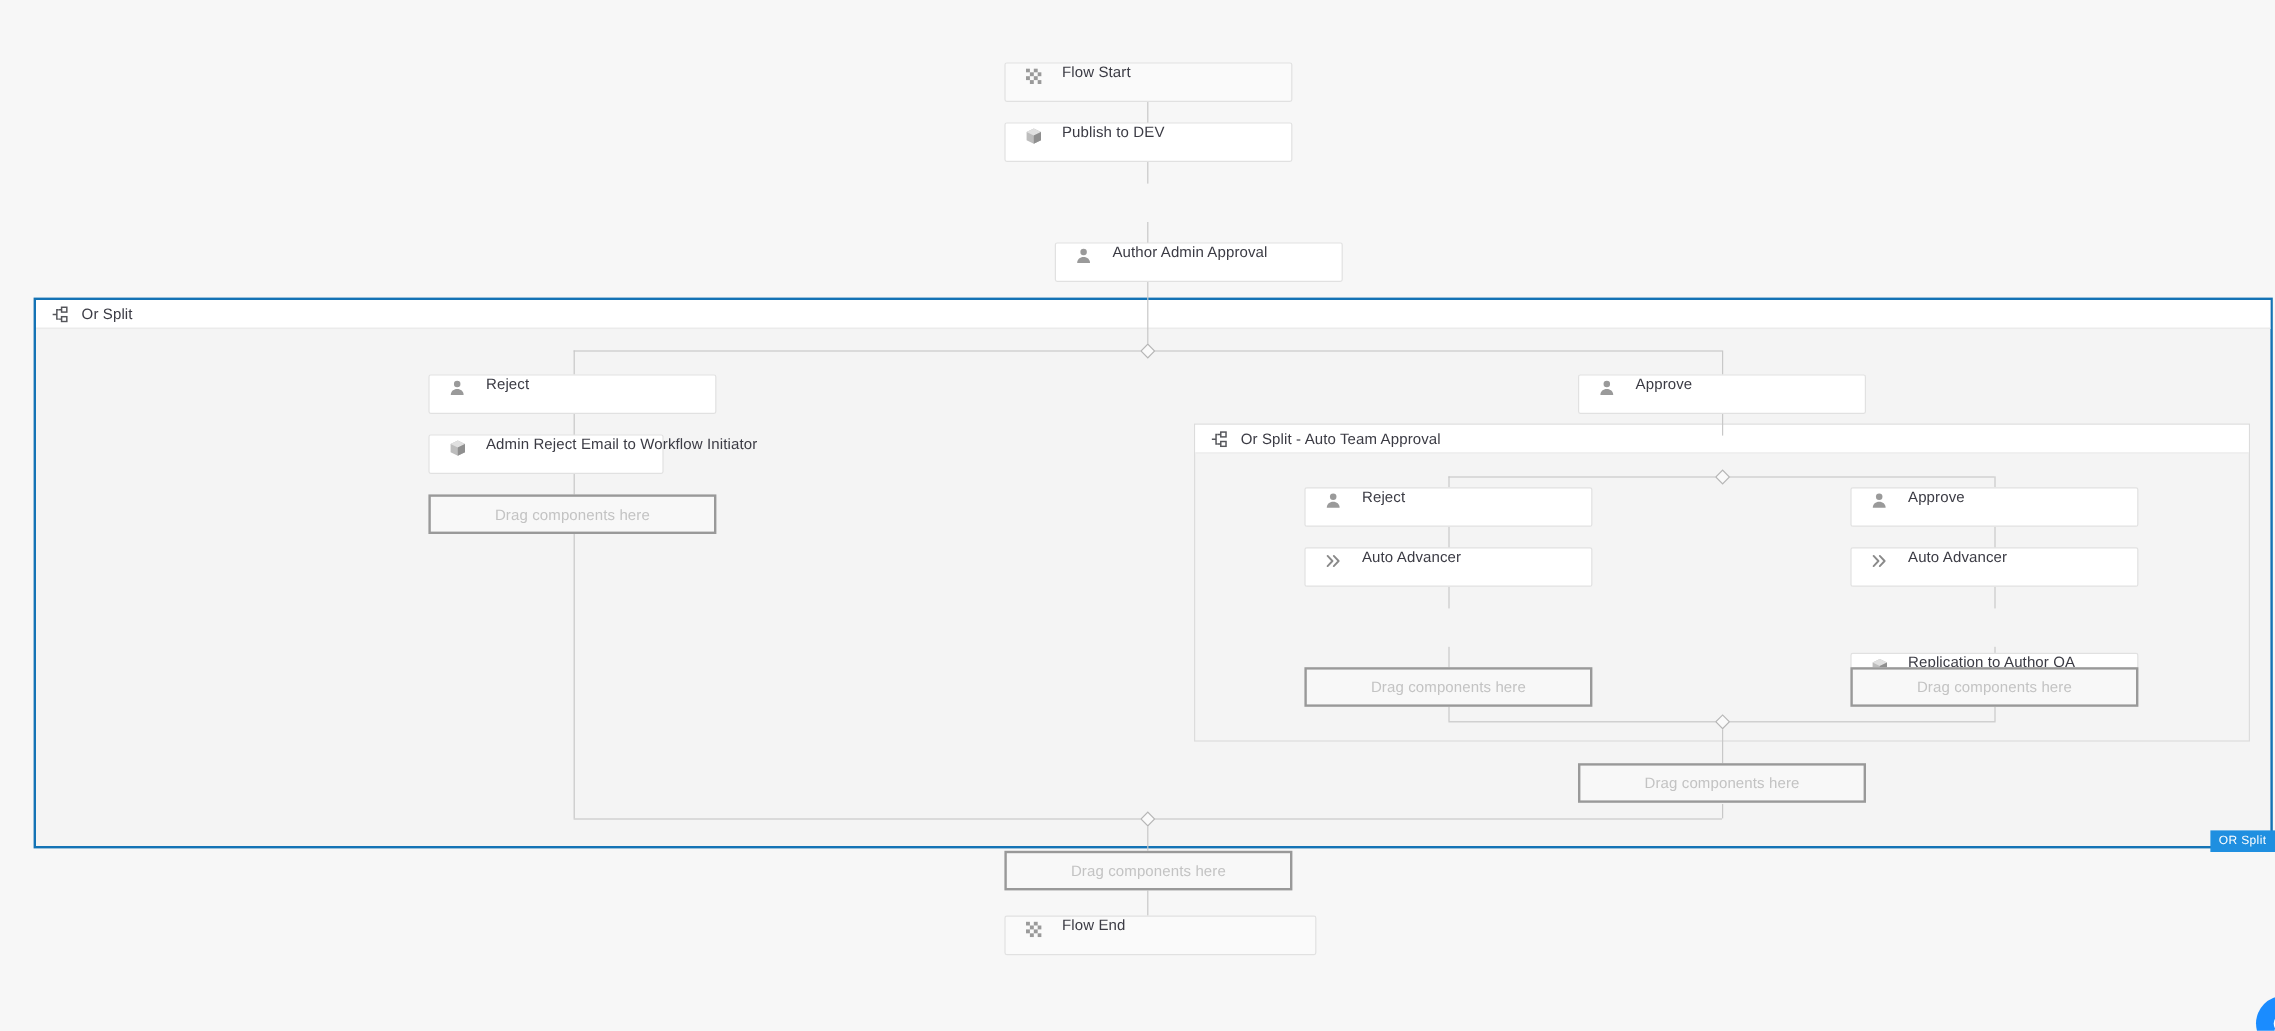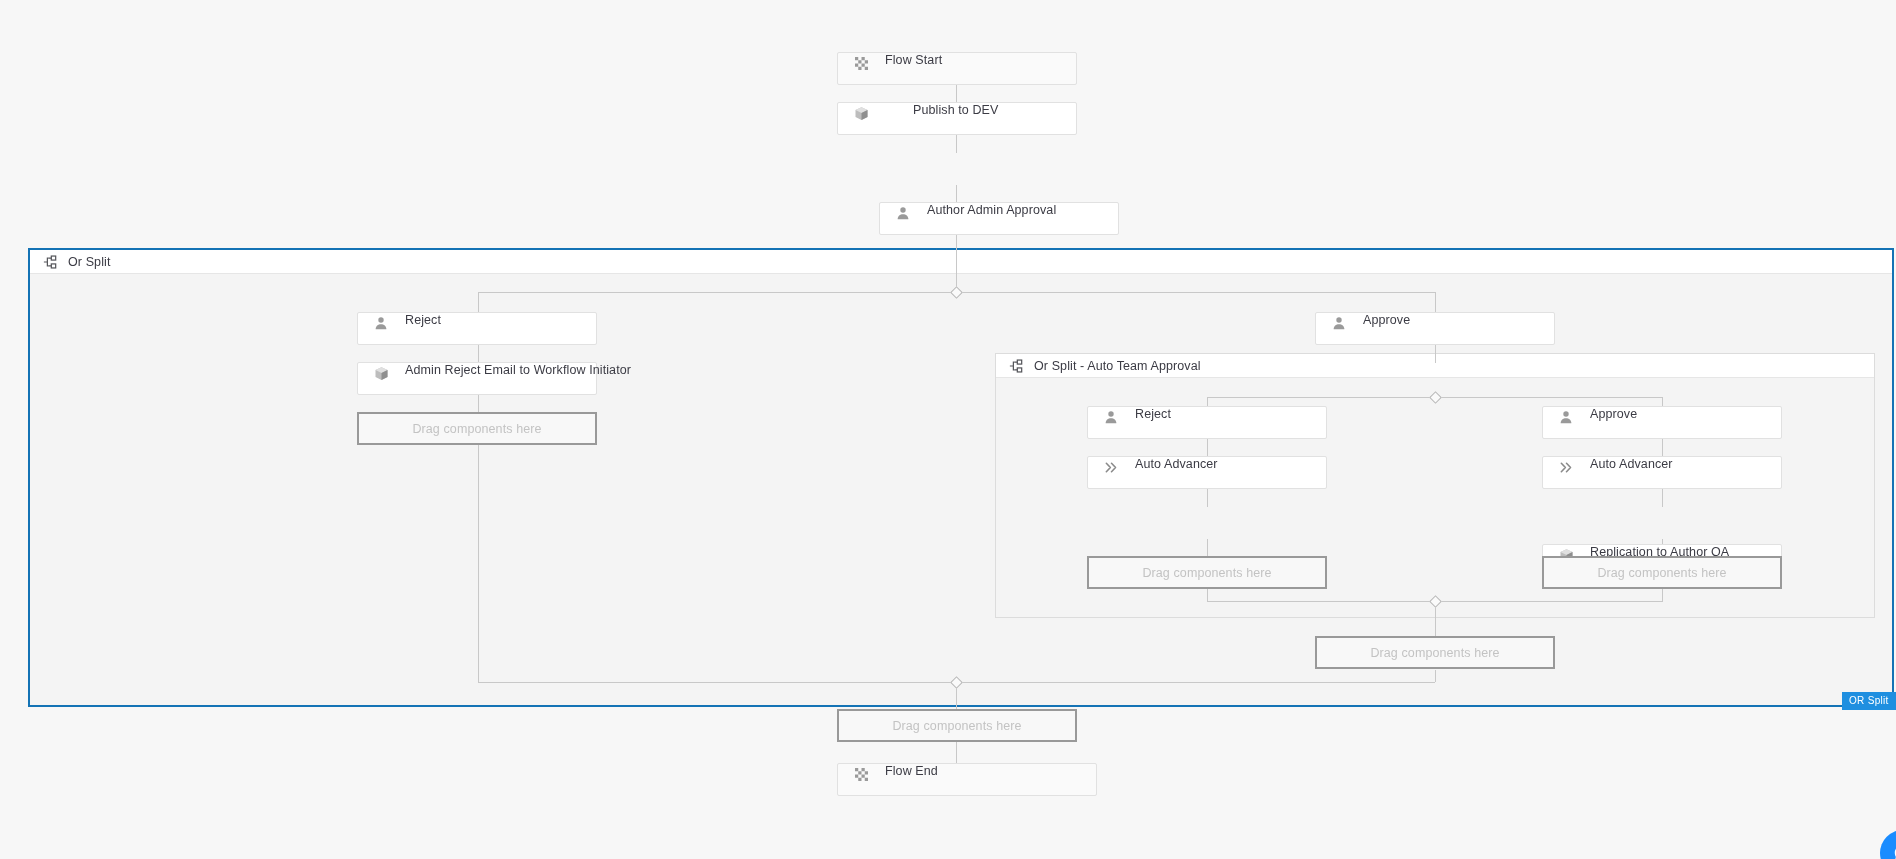--- a/index.html
+++ b/index.html
@@ -173,21 +173,21 @@
           <rect x="0" y="6" width="3" height="3"></rect>
             <rect x="6" y="6" width="3" height="3"></rect>
           <rect x="3" y="9" width="3" height="3"></rect>
             <rect x="9" y="9" width="3" height="3"></rect>
         </g>
       </svg>
     </span>
     <span class="node-label">Flow Start</span>
   </div>
 
-  <div class="node white" style="left:837px; top:102px; width:240px;gap:28px;">
+  <div class="node white" style="left:837px; top:102px; width:240px;">
     <span class="node-icon">
       <svg width="15" height="15" viewBox="0 0 16 16">
         <path d="M8 1.2 1.6 4.3v7.4L8 14.8l6.4-3.1V4.3Z" fill="#bdbdbd"></path>
         <path d="M8 1.2 1.6 4.3 8 7.4l6.4-3.1Z" fill="#e0e0e0"></path>
         <path d="M8 7.4v7.4l6.4-3.1V4.3Z" fill="#8f8f8f"></path>
       </svg>
     </span>
     <span class="node-label">Publish to DEV</span>
   </div>
 
@@ -236,21 +236,21 @@
   <div class="node white" style="left:357px; top:312px; width:240px;">
     <span class="node-icon">
       <svg width="14" height="14" viewBox="0 0 16 16">
         <circle cx="8" cy="4.6" r="3.1" fill="#9a9a9a"></circle>
         <path d="M1.9 15c0-3.4 2.7-5.6 6.1-5.6s6.1 2.2 6.1 5.6Z" fill="#9a9a9a"></path>
       </svg>
     </span>
     <span class="node-label">Reject</span>
   </div>
 
-  <div class="node white" style="left:357px; top:362px; width:240px;">
+  <div class="node white" style="left:357px; top:362px; width:196px;">
     <span class="node-icon">
       <svg width="15" height="15" viewBox="0 0 16 16">
         <path d="M8 1.2 1.6 4.3v7.4L8 14.8l6.4-3.1V4.3Z" fill="#bdbdbd"></path>
         <path d="M8 1.2 1.6 4.3 8 7.4l6.4-3.1Z" fill="#e0e0e0"></path>
         <path d="M8 7.4v7.4l6.4-3.1V4.3Z" fill="#8f8f8f"></path>
       </svg>
     </span>
     <span class="node-label">Admin Reject Email to Workflow Initiator</span>
   </div>
 

